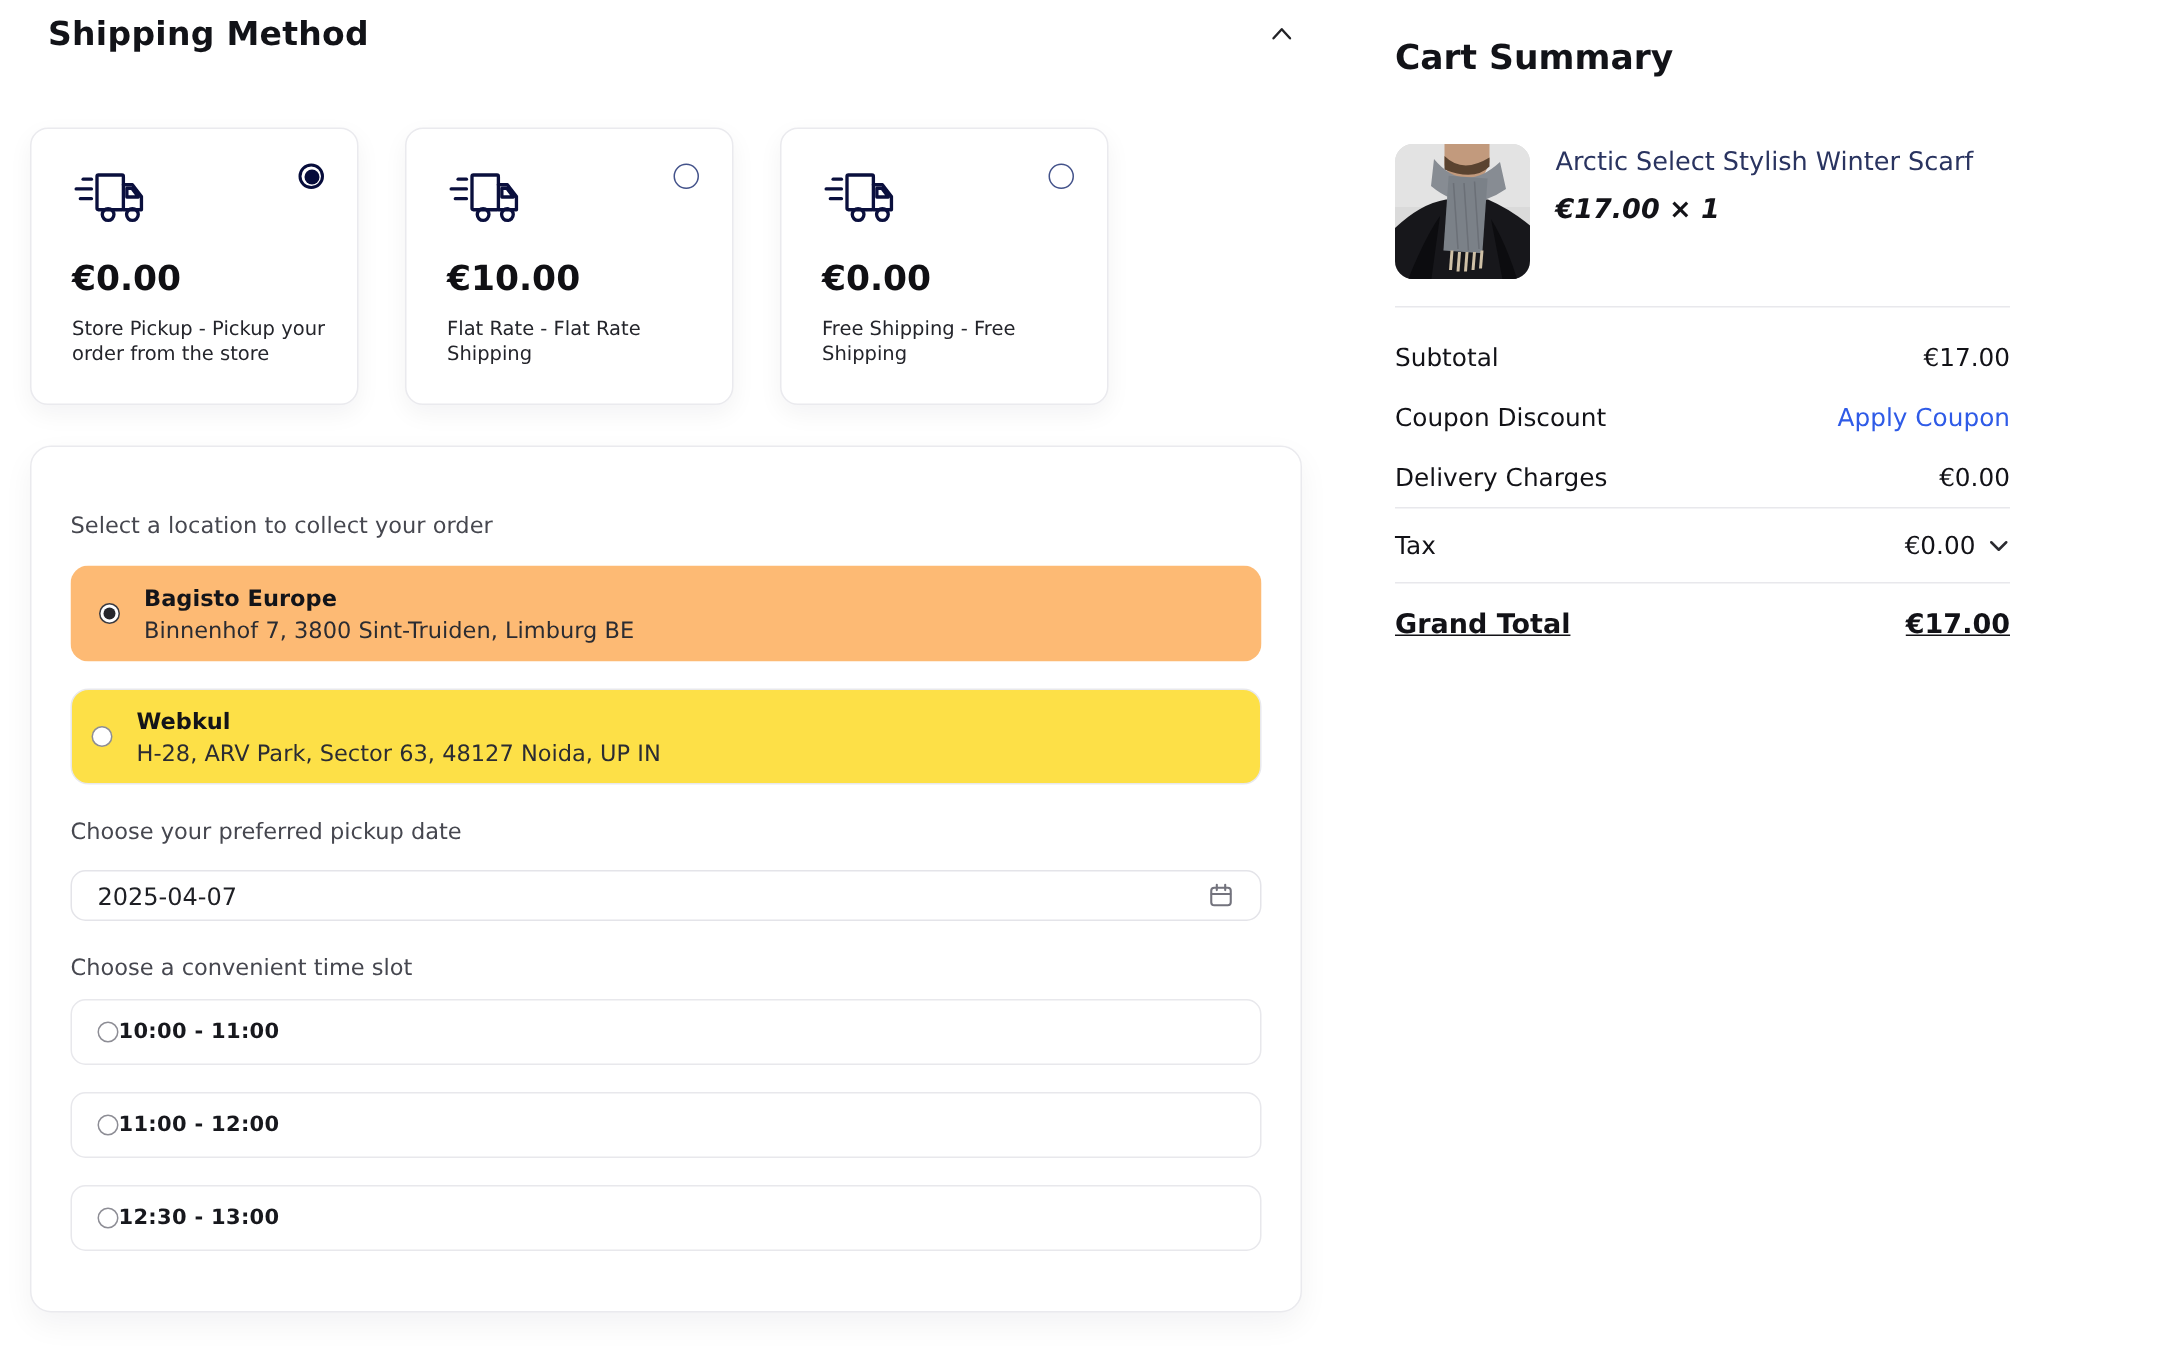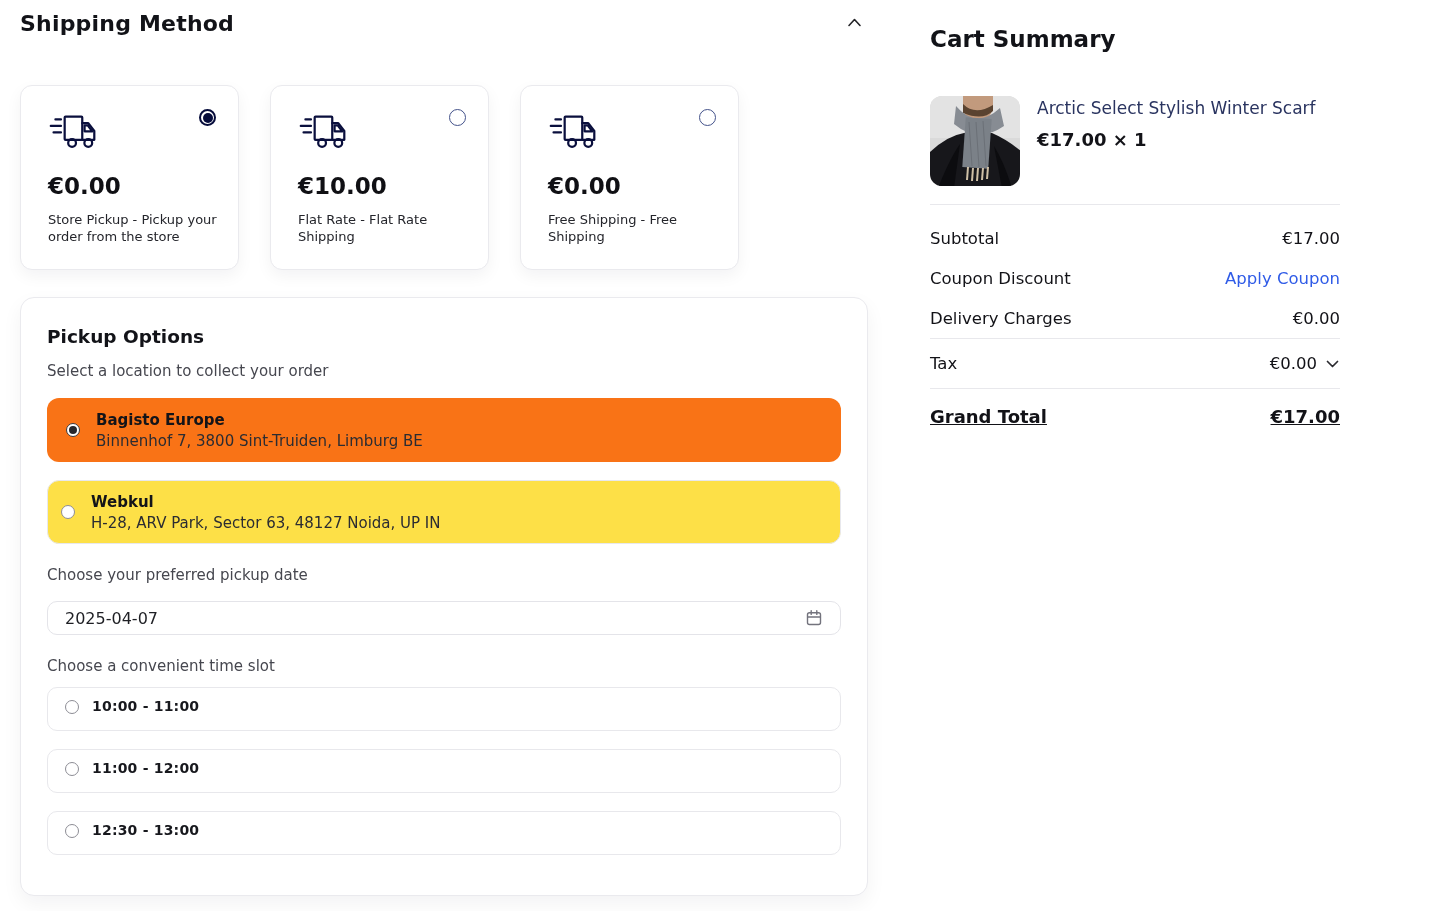--- a/index.html
+++ b/index.html
@@ -7,21 +7,21 @@
   body {
     width: 1449px; height: 911px; overflow: hidden;
     background: #ffffff; color: #17181c;
     font-family: "DejaVu Sans", "Liberation Sans", sans-serif;
   }
   .page { display: flex; align-items: flex-start; }
 
   
   .left-col { width: 848px; margin-left: 20px; flex-shrink: 0; }
   .section-header { display: flex; justify-content: space-between; align-items: center; margin-top: 5px; height: 36px; padding-right: 2px; }
-  .section-title { font-size: 22px; font-weight: 700; margin: 0; letter-spacing: .2px; color: #121318; }
+  .section-title { font-size: 22px; font-weight: 700; margin: 12px; letter-spacing: .2px; color: #121318; }
   .collapse-btn { background: none; border: none; padding: 2px; cursor: pointer; line-height: 0; }
 
   .methods { display: flex; gap: 31px; margin-top: 44px; align-items: flex-start; }
   .method-card {
     position: relative; width: 219px; background: #fff;
     border: 1px solid #eaeaee; border-radius: 12px;
     padding: 26px 20px 24px 27px;
     box-shadow: 0 6px 16px rgba(20,20,40,.05);
     cursor: pointer;
   }
@@ -48,21 +48,21 @@
   }
   .panel-title { font-size: 18.5px; font-weight: 700; margin: 0; color: #121318; }
   .field-label { font-size: 15px; color: #46474f; margin-top: 22px; }
   .field-label.first { margin-top: 15px; }
 
   .location {
     display: flex; align-items: center; gap: 16px;
     border-radius: 12px; min-height: 64px; padding: 11px 18px;
     margin-top: 18px; cursor: pointer; border: 1px solid transparent;
   }
-  .location.selected { background: #f97316; }
+  .location.selected { background: #fdba74; }
   .location.unselected { background: #fde047; border-color: #e8e8ec; padding-left: 13px; }
   .radio-sm {
     width: 14px; height: 14px; border-radius: 50%;
     border: 1px solid #8d8d95; background: #fff; position: relative; flex-shrink: 0;
   }
   .radio-sm.checked { border-color: #3a3a40; }
   .radio-sm.checked::after {
     content: ""; position: absolute; inset: 2px; border-radius: 50%; background: #27272c;
   }
   .loc-name { font-size: 15px; font-weight: 700; color: #131419; }
@@ -70,37 +70,37 @@
 
   .date-input {
     margin-top: 17px; height: 34px; border: 1px solid #e4e4e9; border-radius: 10px;
     display: flex; align-items: center; justify-content: space-between;
     padding: 0 17px; cursor: pointer; background: #fff;
   }
   .date-value { font-size: 16px; color: #1e1f24; }
 
   .slot {
     margin-top: 18px; height: 44px; border: 1px solid #e8e8ec; border-radius: 10px;
-    display: flex; align-items: flex-end; gap: 13px; padding: 16px 17px;
+    display: flex; align-items: center; padding: 3px 17px;
     cursor: pointer; background: #fff;
   }
   .slot.first { margin-top: 12px; }
   .slot-time { font-size: 14px; font-weight: 700; letter-spacing: .2px; color: #17181d; }
 
   
   .right-col { width: 410px; margin-left: 62px; flex-shrink: 0; }
   .cart-title { font-size: 23px; font-weight: 700; margin: 26px 0 0; color: #121318; }
   .product-row { display: flex; gap: 17px; margin-top: 44px; }
   .product-image {
     width: 90px; height: 90px; border-radius: 12px; overflow: hidden;
     flex-shrink: 0; display: block; line-height: 0; cursor: pointer;
   }
   .product-info { padding-top: 2px; }
   .product-name { display: block; font-size: 17px; color: #2a3460; text-decoration: none; cursor: pointer; }
-  .product-qty { font-size: 18px; font-weight: 600; color: #131318; margin-top: 11px; }
+  .product-qty { font-size: 18px; font-weight: 600; color: #131318; margin-top: 11px; font-style: italic; }
 
   .divider { border-top: 1px solid #e8e8ec; margin-top: 18px; }
   .rows { margin-top: 13px; }
   .srow { display: flex; justify-content: space-between; align-items: center; height: 40px; font-size: 16.5px; color: #121217; }
   .srow .val { font-size: 16.5px; }
   .apply-coupon { color: #2f5be7; cursor: pointer; }
   .srow.tax { margin-top: 0; height: 51px; border-top: 1px solid #e8e8ec; border-bottom: 1px solid #e8e8ec; }
   .tax-right { display: flex; align-items: center; gap: 8px; cursor: pointer; }
   .srow.grand { height: 54px; font-weight: 700; font-size: 18px; text-decoration: underline; }
   .srow.grand .val { font-size: 18px; font-weight: 700; }
@@ -181,21 +181,20 @@
             </svg>
         </span>
         <span class="radio"></span>
         <div class="method-price">€0.00</div>
         <div class="method-label">Free Shipping - Free Shipping</div>
       </div>
 
     </div>
 
     <div class="pickup-panel">
-      <h2 class="panel-title">Pickup Options</h2>
 
       <div class="field-label first">Select a location to collect your order</div>
 
       <div class="location selected">
         <span class="radio-sm checked"></span>
         <div>
           <div class="loc-name">Bagisto Europe</div>
           <div class="loc-addr">Binnenhof 7, 3800 Sint-Truiden, Limburg BE</div>
         </div>
       </div>

